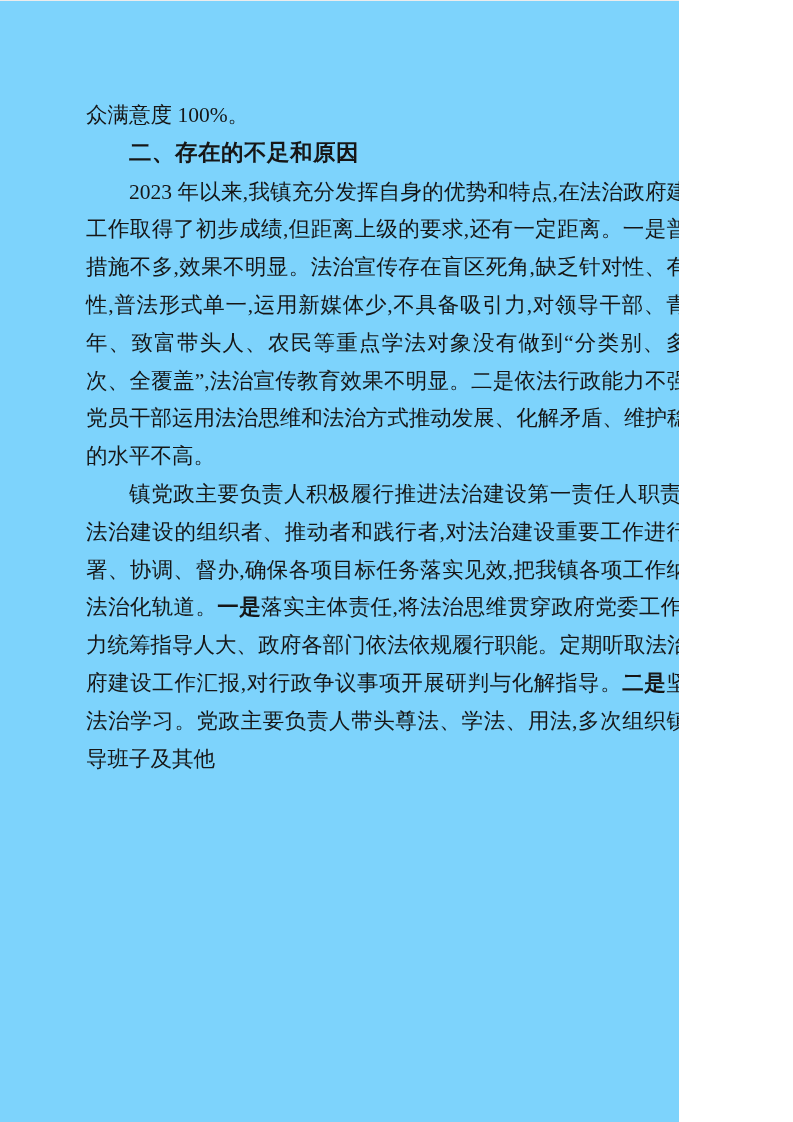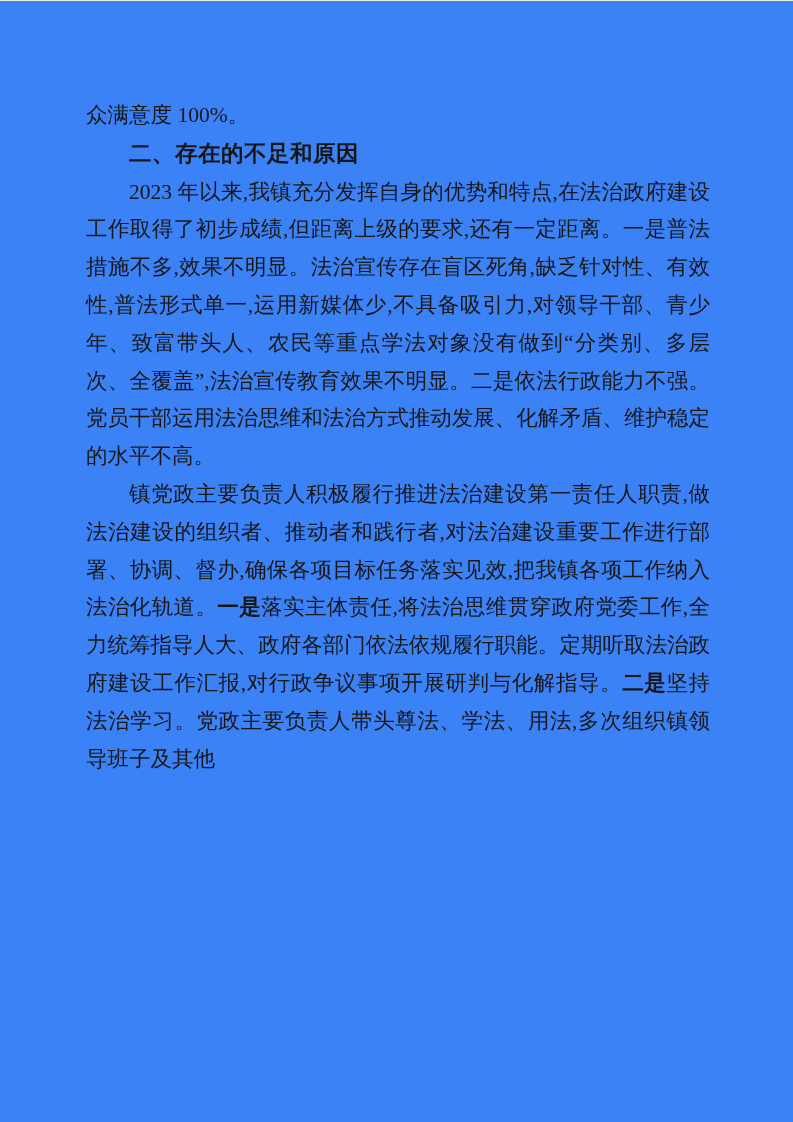--- a/index.html
+++ b/index.html
@@ -2,23 +2,23 @@
 <html><head>
 <meta charset="utf-8">
 <style>
   html, body {
     margin: 0;
     padding: 0;
     background: #ffffff;
   }
   .page {
     position: relative;
-    width: 793px;
+    width: 679px;
     height: 1122px;
-    background: #3b82f6;
+    background: #7dd3fc;
     overflow: hidden;
     box-sizing: border-box;
     border-top: 1px solid #ececec;
     padding-left: 20px;
   }
   .doc-body {
     position: absolute;
     top: 96px;
     left: 86px;
     width: 624px;
@@ -37,21 +37,21 @@
   p.para.indent {
     text-indent: 2em;
   }
   .run-regular {
     font-weight: normal;
   }
   .run-bold-serif {
     font-weight: bold;
   }
   p.para.heading .run-heading {
-    font-family: Liberation Sans, sans-serif;
+    font-family: Liberation Mono, monospace;
     font-weight: 700;
     font-size: 22.5px;
     letter-spacing: 0.5px;
   }
 </style>
 </head>
 <body>
 
 <div class="page">
   <main class="doc-body">

